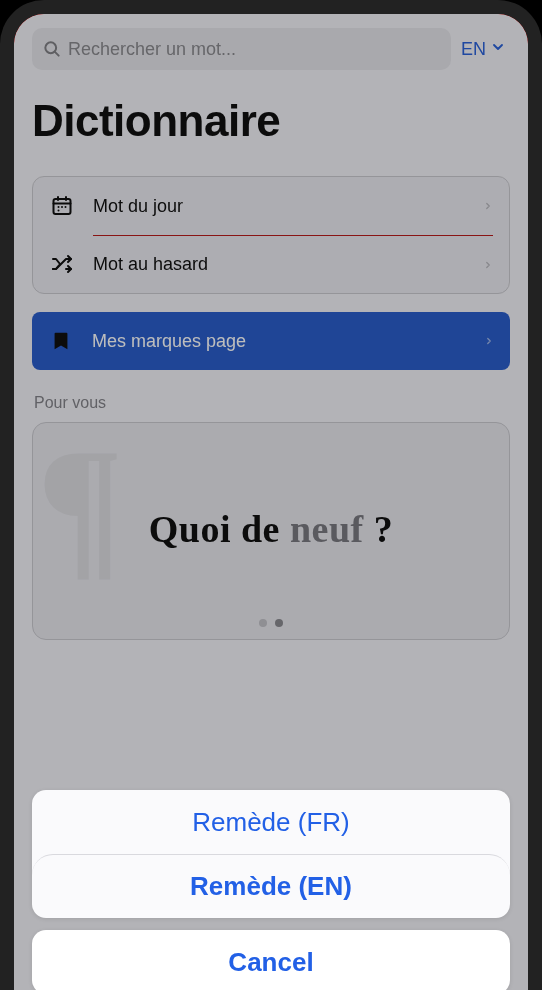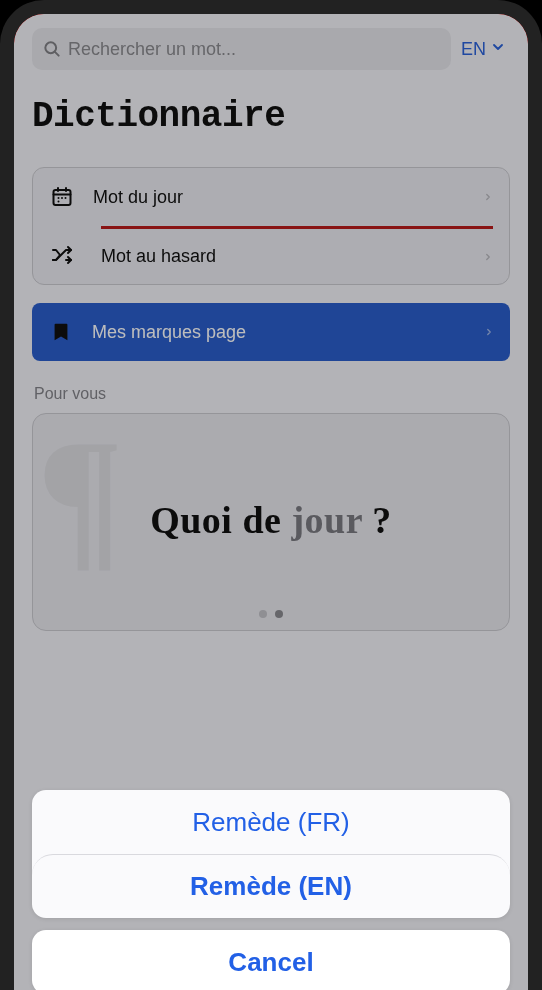--- a/index.html
+++ b/index.html
@@ -59,42 +59,41 @@
     .lang-switch {
       display: flex;
       align-items: flex-start;
       gap: 4px;
       color: #2b62d9;
       font-size: 18px;
       font-weight: 500;
       margin-right: 4px;
     }
     .page-title {
-      font-size: 36px;
+      font-size: 44px;
       font-weight: 800;
       color: #111;
       margin-top: 26px;
       letter-spacing: -0.5px;
-      font-family: Liberation Mono, monospace;
     }
     .list-card {
       background: #eaeaf0;
       border: 1px solid #c9c9cf;
       border-radius: 12px;
       margin-top: 30px;
       overflow: hidden;
     }
     .list-row {
       display: flex;
       align-items: center;
       height: 58px;
       padding: 0 16px;
       gap: 18px;
     }
-    .list-row + .list-row .list-label-wrap { border-top: 3px solid #b91c1c; margin-left: 8px; }
+    .list-row + .list-row .list-label-wrap { border-top: 1px solid #b91c1c; }
     .list-label-wrap { flex:1; display:flex; align-items:center; height:100%; gap:32px; }
     .list-label { flex:1; font-size:18px; color:#111; }
     .chev { color:#b7b7bd; font-size:18px; }
     .list-icon { width:26px; display:flex; justify-content:center; color:#111; }
     .bookmarks-btn {
       display:flex; align-items:center;
       background:#2b5ecb;
       border-radius:8px;
       height:58px;
       margin-top:18px;
@@ -263,21 +262,21 @@
               <polyline points="9 18 15 12 9 6"></polyline>
             </svg>
         </span>
       </div>
 
       <div class="section-label">Pour vous</div>
 
       <div class="feature-card">
         <div class="bg-glyph">¶</div>
         <div class="hero-text">
-          <span>Quoi de </span><span class="grey">jour </span><span>?</span>
+          <span>Quoi de </span><span class="grey">neuf </span><span>?</span>
         </div>
         <div class="page-dots">
           <div class="dot"></div>
           <div class="dot active"></div>
         </div>
       </div>
     </div>
 
     <div class="dim-overlay"></div>
 

